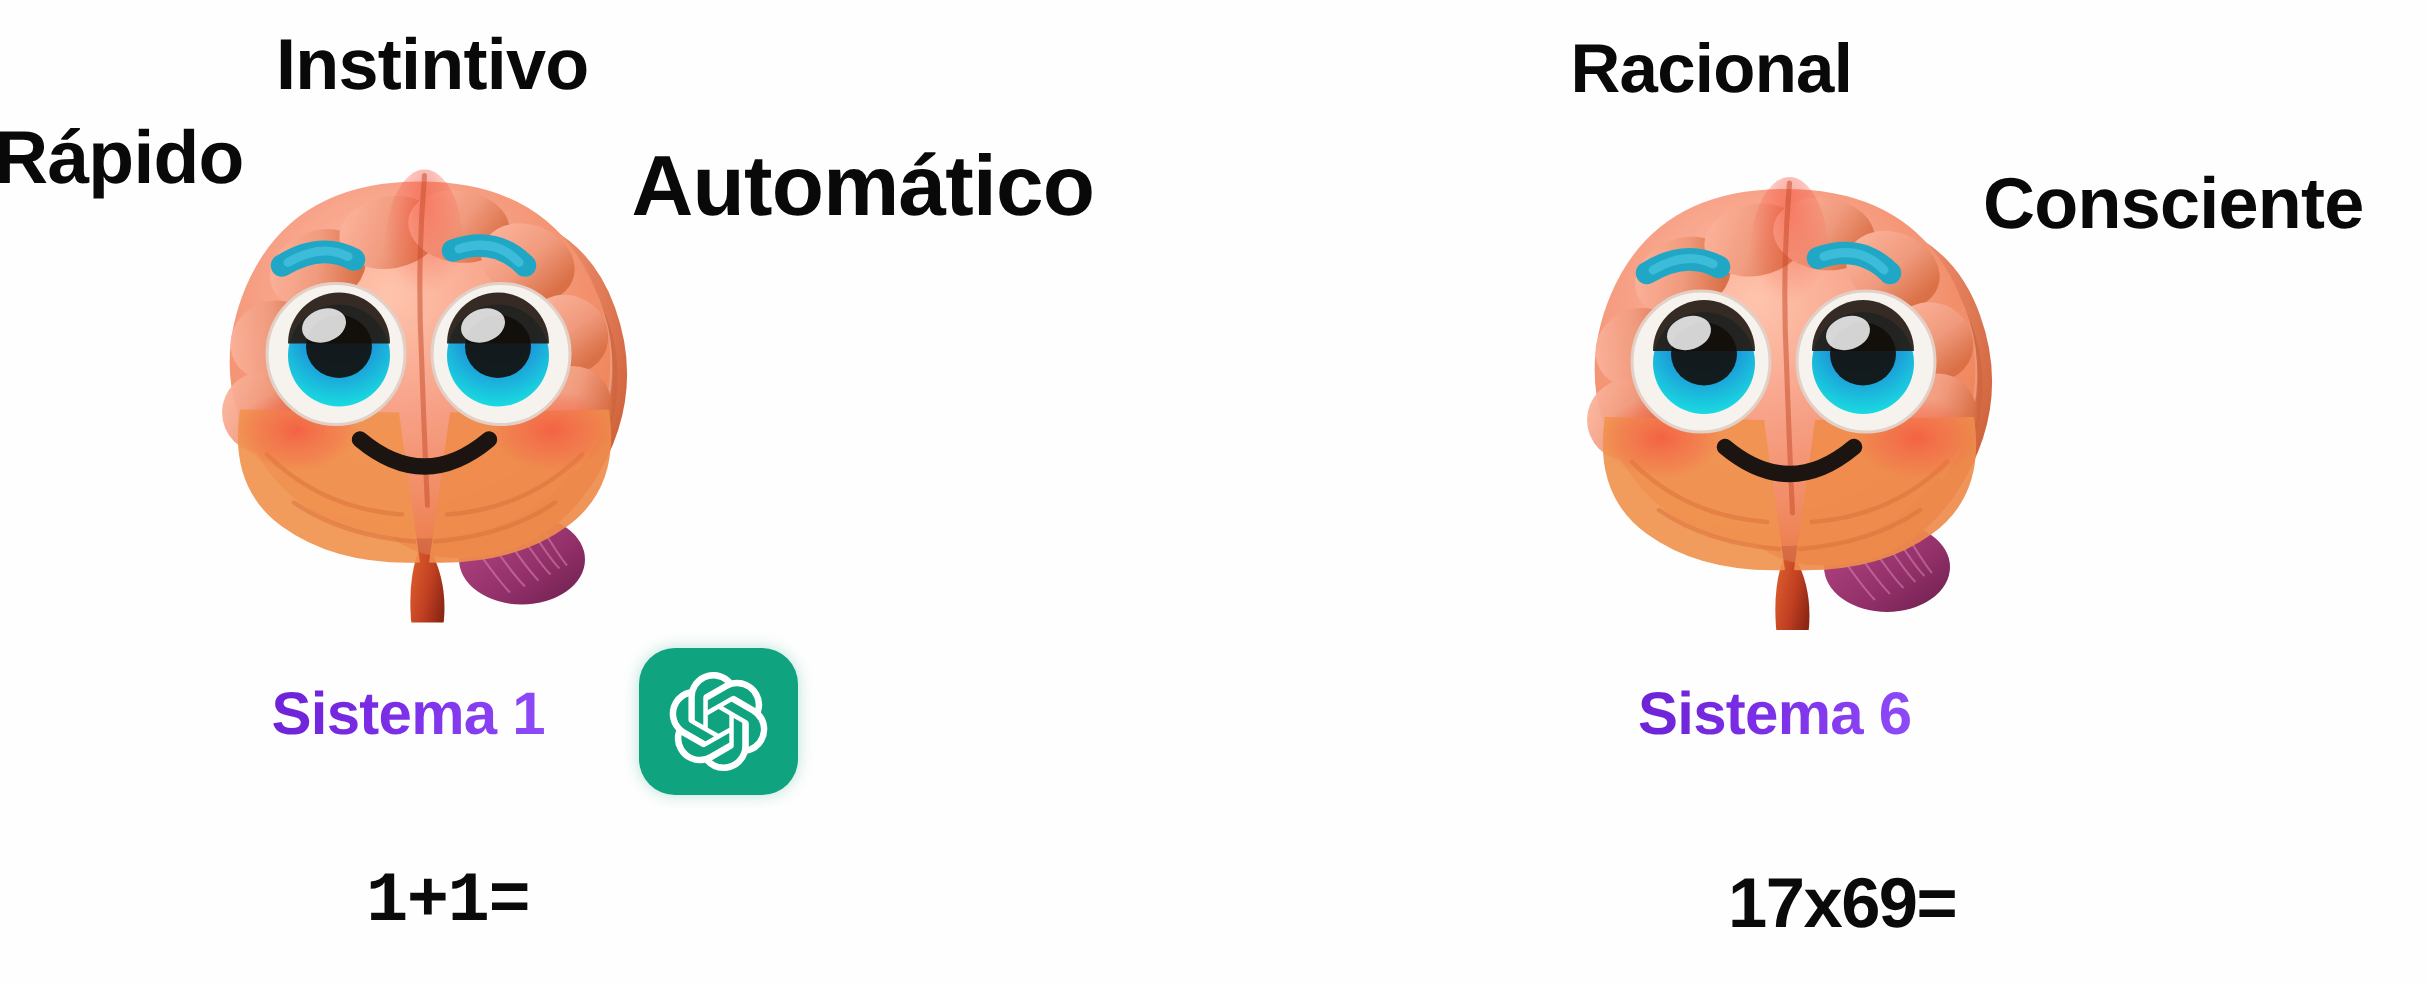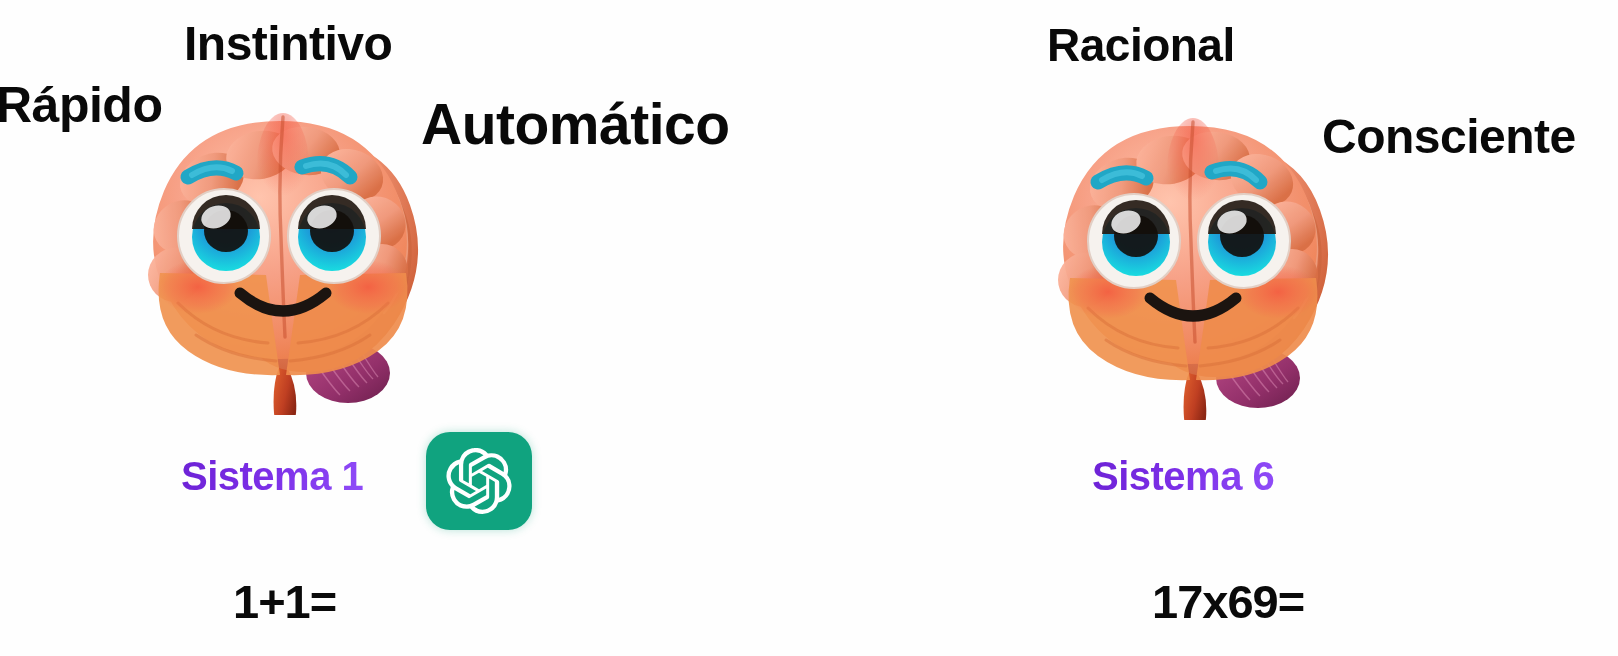--- a/index.html
+++ b/index.html
@@ -56,21 +56,21 @@
   .equation {
     position: absolute;
     color: #0a0a0a;
     font-family: "Liberation Sans", sans-serif;
     font-weight: bold;
     font-size: 47px;
     line-height: 1;
     white-space: nowrap;
     letter-spacing: -1px;
   }
-  .eq-1 { left: 233px;  top: 578px; }
+  .eq-1 { left: 244px;  top: 578px; font-family: Liberation Mono, monospace; }
   .eq-2 { left: 1152px; top: 578px; }
 
   
   .brain-wrap {
     position: absolute;
     width: 330px;
     height: 310px;
   }
   .brain-1 { left: 120px;  top: 105px; }
   .brain-2 { left: 1030px; top: 110px; }

